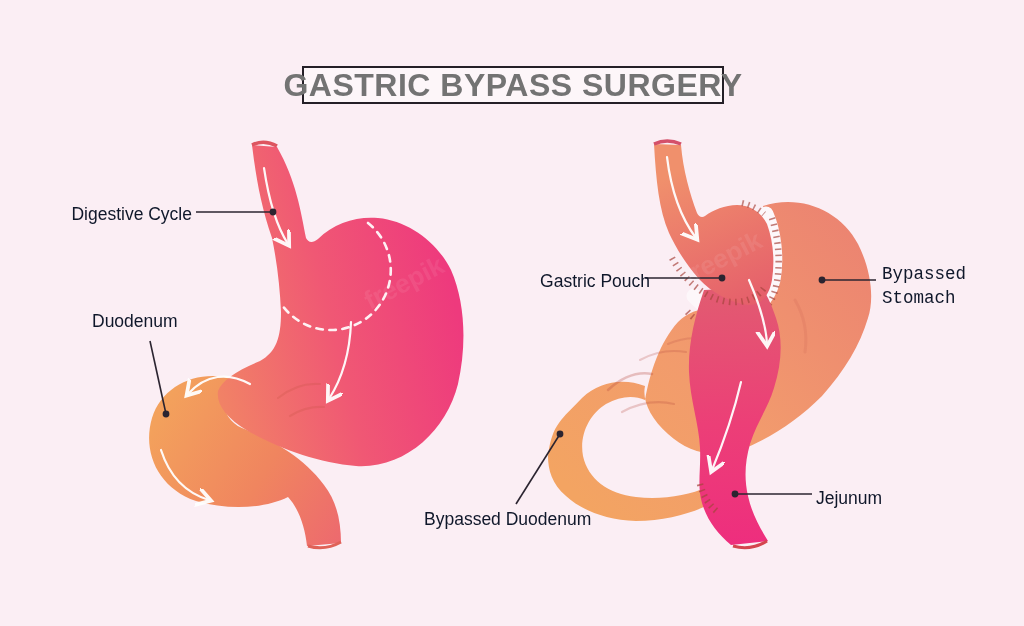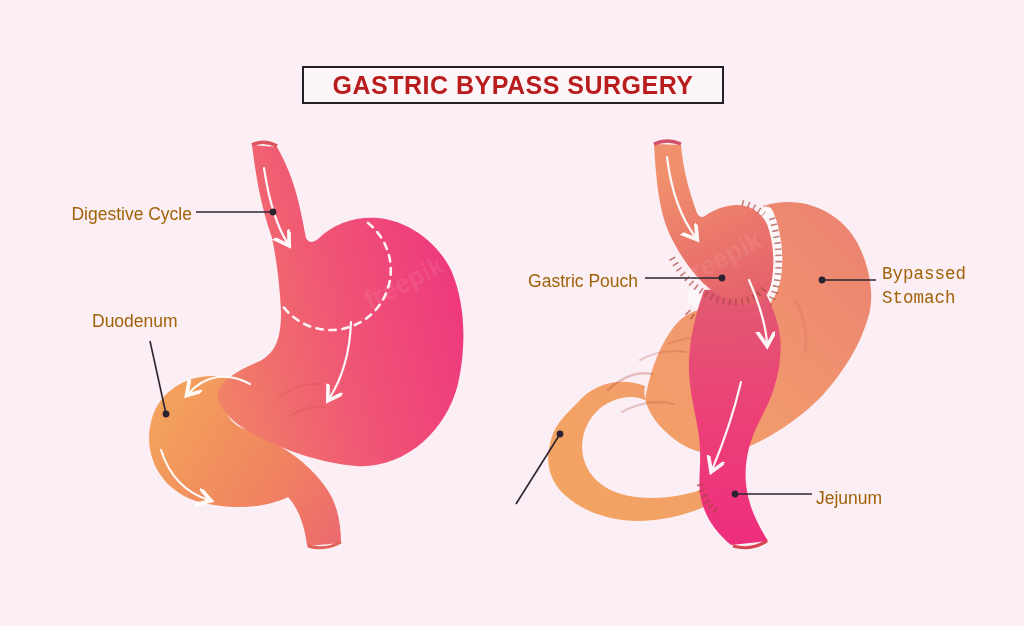--- a/index.html
+++ b/index.html
@@ -7,24 +7,24 @@
     position:relative;width:1024px;height:626px;overflow:hidden;
     background:#fbeef4;font-family:"Liberation Sans",sans-serif;
   }
   #art{position:absolute;left:0;top:0;}
   .title-box{
     position:absolute;left:302px;top:66px;width:418px;height:34px;
     border:2px solid #241f27;display:flex;align-items:center;justify-content:center;
     background:rgba(255,255,255,0.45);
   }
   .title-box span{
-    font-size:25px;font-weight:bold;letter-spacing:0.5px;color:#b91c1c;white-space:nowrap;
+    font-size:32px;font-weight:bold;letter-spacing:0.5px;color:#737373;white-space:nowrap;
   }
   .lbl{
-    position:absolute;color:#a16207;font-size:17.5px;line-height:1.38;
+    position:absolute;color:#0f172a;font-size:17.5px;line-height:1.38;
   }
   .r{text-align:right;}
 </style>
 </head>
 <body>
 
 <div id="stage">
 
 <svg id="art" width="1024" height="626" viewBox="0 0 1024 626">
   <defs>
@@ -162,20 +162,21 @@
 </svg>
 
 <div class="title-box">
   <span>GASTRIC BYPASS SURGERY</span>
 </div>
 
 <div class="lbl r" style="left:58px;top:202px;width:134px;">Digestive Cycle</div>
 
 <div class="lbl" style="left:92px;top:309px;">Duodenum</div>
 
-<div class="lbl r" style="left:528px;top:269px;width:110px;">Gastric Pouch</div>
+<div class="lbl r" style="left:540px;top:269px;width:110px;">Gastric Pouch</div>
 
 <div class="lbl" style="left:882px;top:262px;width:86px;font-family:Liberation Mono, monospace;">Bypassed Stomach</div>
 
+<div class="lbl" style="left:424px;top:507px;width:180px;">Bypassed Duodenum</div>
 
 <div class="lbl" style="left:816px;top:486px;text-align:right;">Jejunum</div>
 
 </div>
 
 </body></html>

